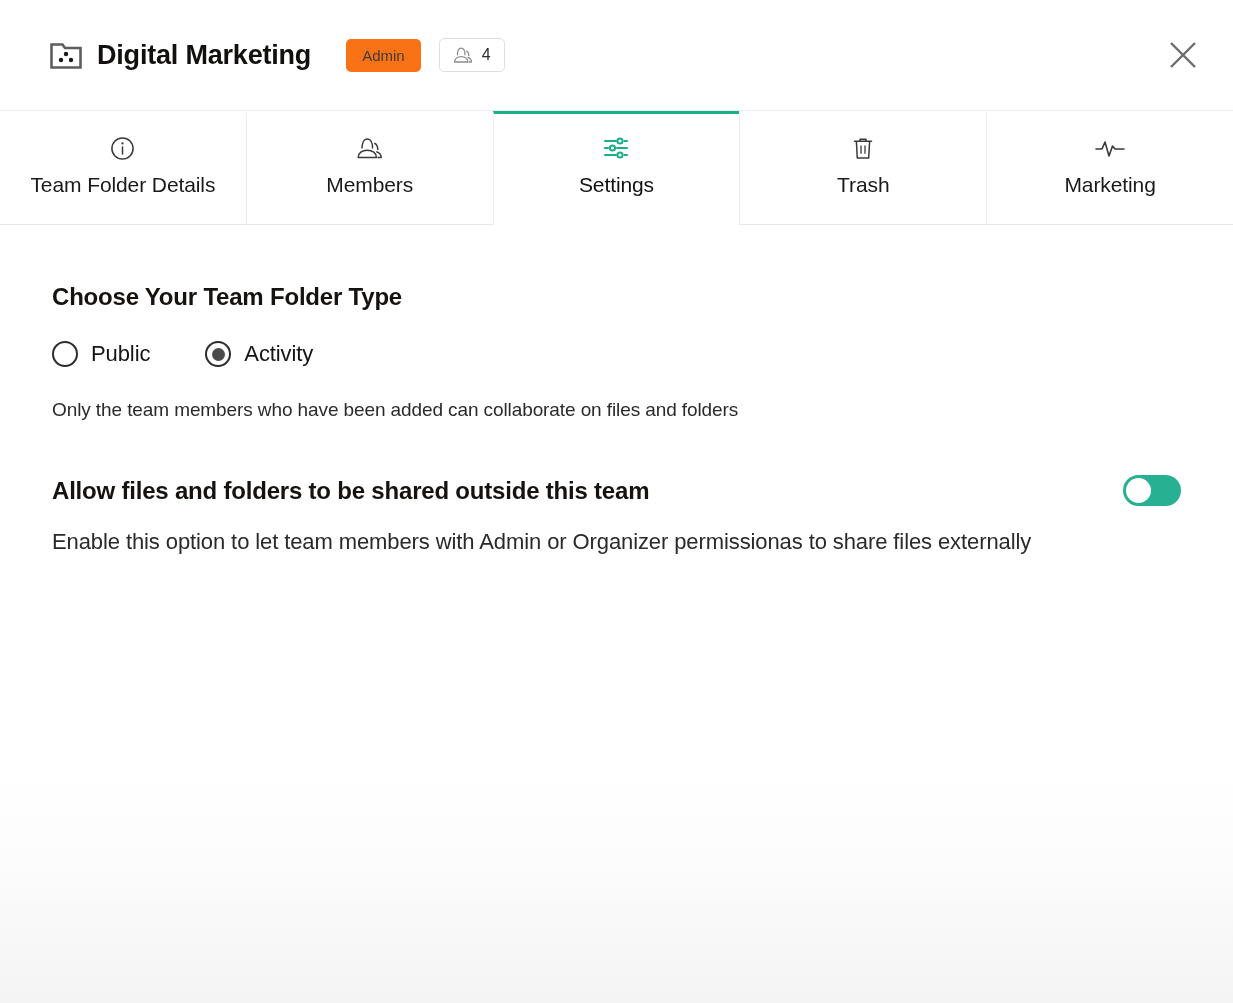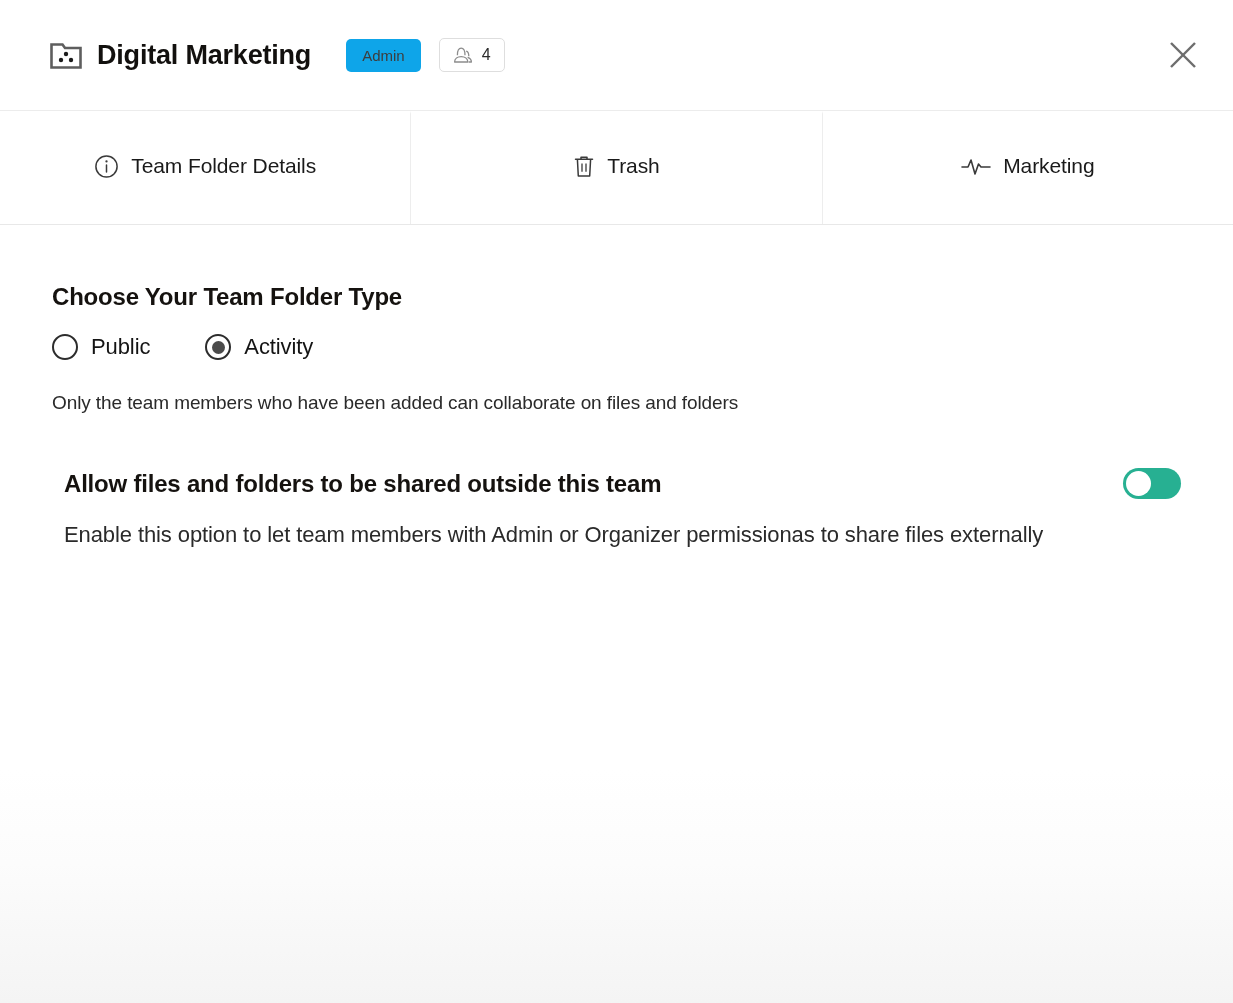--- a/index.html
+++ b/index.html
@@ -44,21 +44,21 @@
   .title {
     font-size: 27px;
     font-weight: bold;
     color: #12100e;
     letter-spacing: -0.2px;
     white-space: nowrap;
   }
 
   .badge-admin {
     margin-left: 35px;
-    background: #0ea5e9;
+    background: #f97316;
     border-radius: 5px;
     padding: 9px 16px;
     font-size: 15px;
     color: #3d3d3d;
     white-space: nowrap;
     line-height: 1;
   }
 
   .badge-members {
     margin-left: 18px;
@@ -100,21 +100,21 @@
     height: 114px;
     display: flex;
     align-items: stretch;
     background: #ffffff;
     border-bottom: 1px solid #e8e8e8;
   }
 
   .tab {
     flex: 1 1 0;
     display: flex;
-    flex-direction: row;
+    flex-direction: column;
     align-items: center;
     justify-content: center;
     gap: 12px;
     cursor: pointer;
     background: #ffffff;
     border-left: 1px solid #ededed;
     border-top: 3px solid transparent;
     position: relative;
     padding-bottom: 6px;
   }
@@ -155,21 +155,21 @@
   .section-title {
     font-size: 24px;
     font-weight: bold;
     color: #15120f;
     letter-spacing: -0.2px;
   }
 
   .radio-row {
     display: flex;
     align-items: center;
-    margin-top: 23px;
+    margin-top: 30px;
     gap: 0;
   }
 
   .radio-option {
     display: flex;
     align-items: center;
     gap: 13px;
     cursor: pointer;
     margin-right: 55px;
   }
@@ -199,21 +199,21 @@
     letter-spacing: -0.1px;
   }
 
   .helper-text {
     margin-top: 32px;
     font-size: 19px;
     color: #2a2a2a;
     letter-spacing: -0.1px;
   }
 
-  .setting-block { margin-top: 54px; margin-left: 12px; }
+  .setting-block { margin-top: 54px; }
 
   .setting-head {
     display: flex;
     align-items: center;
     justify-content: space-between;
     gap: 20px;
   }
 
   .setting-title {
     font-size: 24px;
@@ -290,21 +290,48 @@
       <span class="tab-icon">
         <svg width="25" height="25" viewBox="0 0 25 25">
           <circle cx="12.5" cy="12.5" r="10.6" fill="none" stroke="currentColor" stroke-width="1.5"></circle>
           <circle cx="12.5" cy="7.4" r="1.15" fill="currentColor"></circle>
           <line x1="12.5" y1="11" x2="12.5" y2="18" stroke="currentColor" stroke-width="1.5" stroke-linecap="round"></line>
         </svg>
       </span>
       <span class="tab-label">Team Folder Details</span>
     </div>
 
-
+    <div class="tab">
+      <span class="tab-icon">
+        <svg width="27" height="25" viewBox="0 0 27 25">
+          <path d="M6 12.5 C6 8.2 7.4 3 11.3 3 C15.2 3 16.6 8.2 16.6 12.5" fill="none" stroke="currentColor" stroke-width="1.5"></path>
+          <path d="M2.2 21.5 C2.2 17 6.2 14.3 11.3 14.3 C16.4 14.3 20.4 17 20.4 21.5 Z" fill="none" stroke="currentColor" stroke-width="1.5" stroke-linejoin="round"></path>
+          <path d="M18.2 7.2 C20.7 7.8 21.8 11 21.8 14" fill="none" stroke="currentColor" stroke-width="1.5"></path>
+          <path d="M20.2 15.6 C23.4 16.7 25.2 18.8 25.2 21.5 L21.4 21.5" fill="none" stroke="currentColor" stroke-width="1.5" stroke-linejoin="round"></path>
+        </svg>
+      </span>
+      <span class="tab-label">Members</span>
+    </div>
+
+    <div class="tab active">
+      <span class="tab-icon">
+        <svg width="26" height="24" viewBox="0 0 26 24">
+          <line x1="2" y1="5" x2="13" y2="5" stroke="currentColor" stroke-width="2.1" stroke-linecap="round"></line>
+          <circle cx="17" cy="5" r="2.6" fill="none" stroke="currentColor" stroke-width="2"></circle>
+          <line x1="21.5" y1="5" x2="24" y2="5" stroke="currentColor" stroke-width="2.1" stroke-linecap="round"></line>
+          <line x1="2" y1="12" x2="5" y2="12" stroke="currentColor" stroke-width="2.1" stroke-linecap="round"></line>
+          <circle cx="9.5" cy="12" r="2.6" fill="none" stroke="currentColor" stroke-width="2"></circle>
+          <line x1="14" y1="12" x2="24" y2="12" stroke="currentColor" stroke-width="2.1" stroke-linecap="round"></line>
+          <line x1="2" y1="19" x2="13" y2="19" stroke="currentColor" stroke-width="2.1" stroke-linecap="round"></line>
+          <circle cx="17" cy="19" r="2.6" fill="none" stroke="currentColor" stroke-width="2"></circle>
+          <line x1="21.5" y1="19" x2="24" y2="19" stroke="currentColor" stroke-width="2.1" stroke-linecap="round"></line>
+        </svg>
+      </span>
+      <span class="tab-label">Settings</span>
+    </div>
 
     <div class="tab">
       <span class="tab-icon">
         <svg width="22" height="25" viewBox="0 0 22 25">
           <path d="M2.5 5.3 H19.5" stroke="currentColor" stroke-width="1.5" stroke-linecap="round"></path>
           <path d="M8 5.3 V3.2 H14 V5.3" fill="none" stroke="currentColor" stroke-width="1.5" stroke-linejoin="round"></path>
           <path d="M4.4 5.3 L5.3 22 H16.7 L17.6 5.3" fill="none" stroke="currentColor" stroke-width="1.5" stroke-linejoin="round"></path>
           <line x1="9" y1="9.5" x2="9" y2="17.8" stroke="currentColor" stroke-width="1.3"></line>
           <line x1="13" y1="9.5" x2="13" y2="17.8" stroke="currentColor" stroke-width="1.3"></line>
         </svg>

